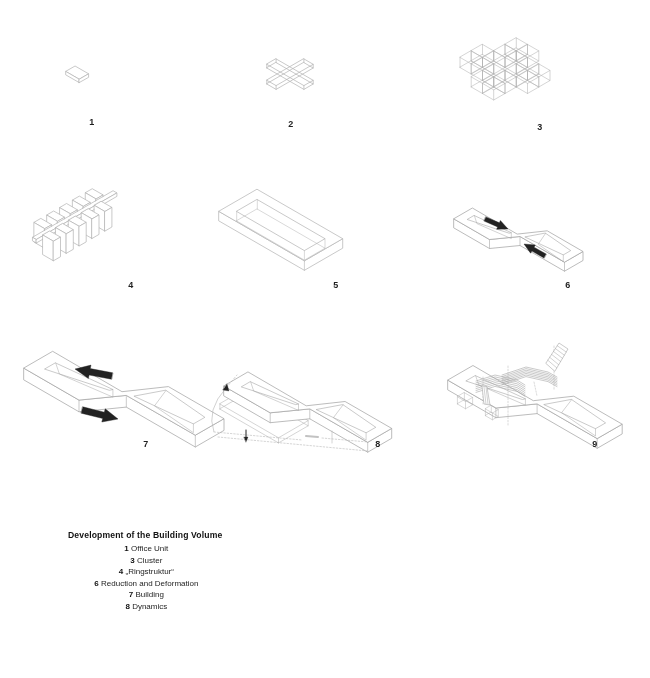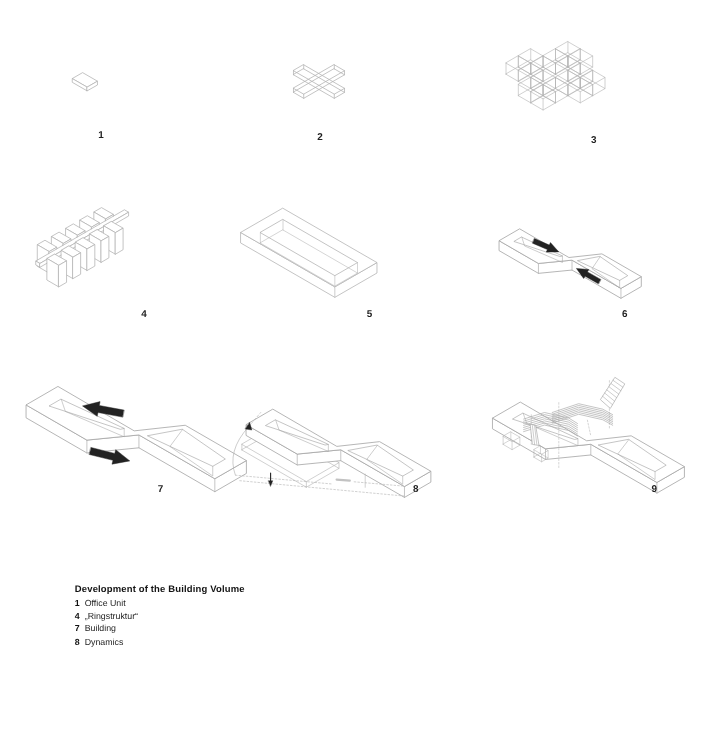--- a/index.html
+++ b/index.html
@@ -6,21 +6,21 @@
   .page{position:relative;width:650px;height:678px;background:#fff;overflow:hidden;
         font-family:"Liberation Sans",sans-serif;}
   .fig{position:absolute;margin:0;padding:0;}
   .fig svg{overflow:visible;display:block;}
   .num{position:absolute;transform:translate(-50%,-50%);font-size:9px;font-weight:bold;
        color:#1f1f1f;letter-spacing:.3px;}
   .legend{position:absolute;left:68px;top:530px;}
   .legend h1{font-size:8.6px;line-height:10px;margin:0 0 3px 0;font-weight:bold;color:#111;
              letter-spacing:.15px;}
   .legend ol{list-style:none;margin:0;padding:0;}
-  .legend li{font-size:8px;line-height:11.6px;color:#242424;white-space:nowrap;}
+  .legend li{font-size:8px;line-height:11.6px;color:#242424;white-space:nowrap;text-align:center;}
   .legend li b{display:inline-block;min-width:9px;font-weight:bold;color:#111;}
 </style>
 </head>
 <body>
 
 <div class="page">
 
   <figure class="fig" style="left:46px;top:48px">
     <svg id="f1" width="84" height="56">
         <path d="M20.0,23.6L33.2,31.2L42.6,25.8L29.4,18.2Z" fill="#fff" stroke="#b2b2b2" stroke-width="0.7" stroke-linejoin="round" stroke-linecap="round"></path>
@@ -314,18 +314,20 @@
   <div class="num" style="left:336px;top:285px">5</div>
   <div class="num" style="left:568px;top:285px">6</div>
   <div class="num" style="left:146px;top:444px">7</div>
   <div class="num" style="left:378px;top:444px">8</div>
   <div class="num" style="left:595px;top:444px">9</div>
 
   <section class="legend">
     <h1>Development of the Building Volume</h1>
     <ol>
       <li><b>1</b><span>Office Unit</span></li>
+      <li><b>3</b><span>Cluster</span></li>
       <li><b>4</b><span>„Ringstruktur“</span></li>
+      <li><b>6</b><span>Reduction and Deformation</span></li>
       <li><b>7</b><span>Building</span></li>
       <li><b>8</b><span>Dynamics</span></li>
     </ol>
   </section>
 </div>
 
 </body></html>

